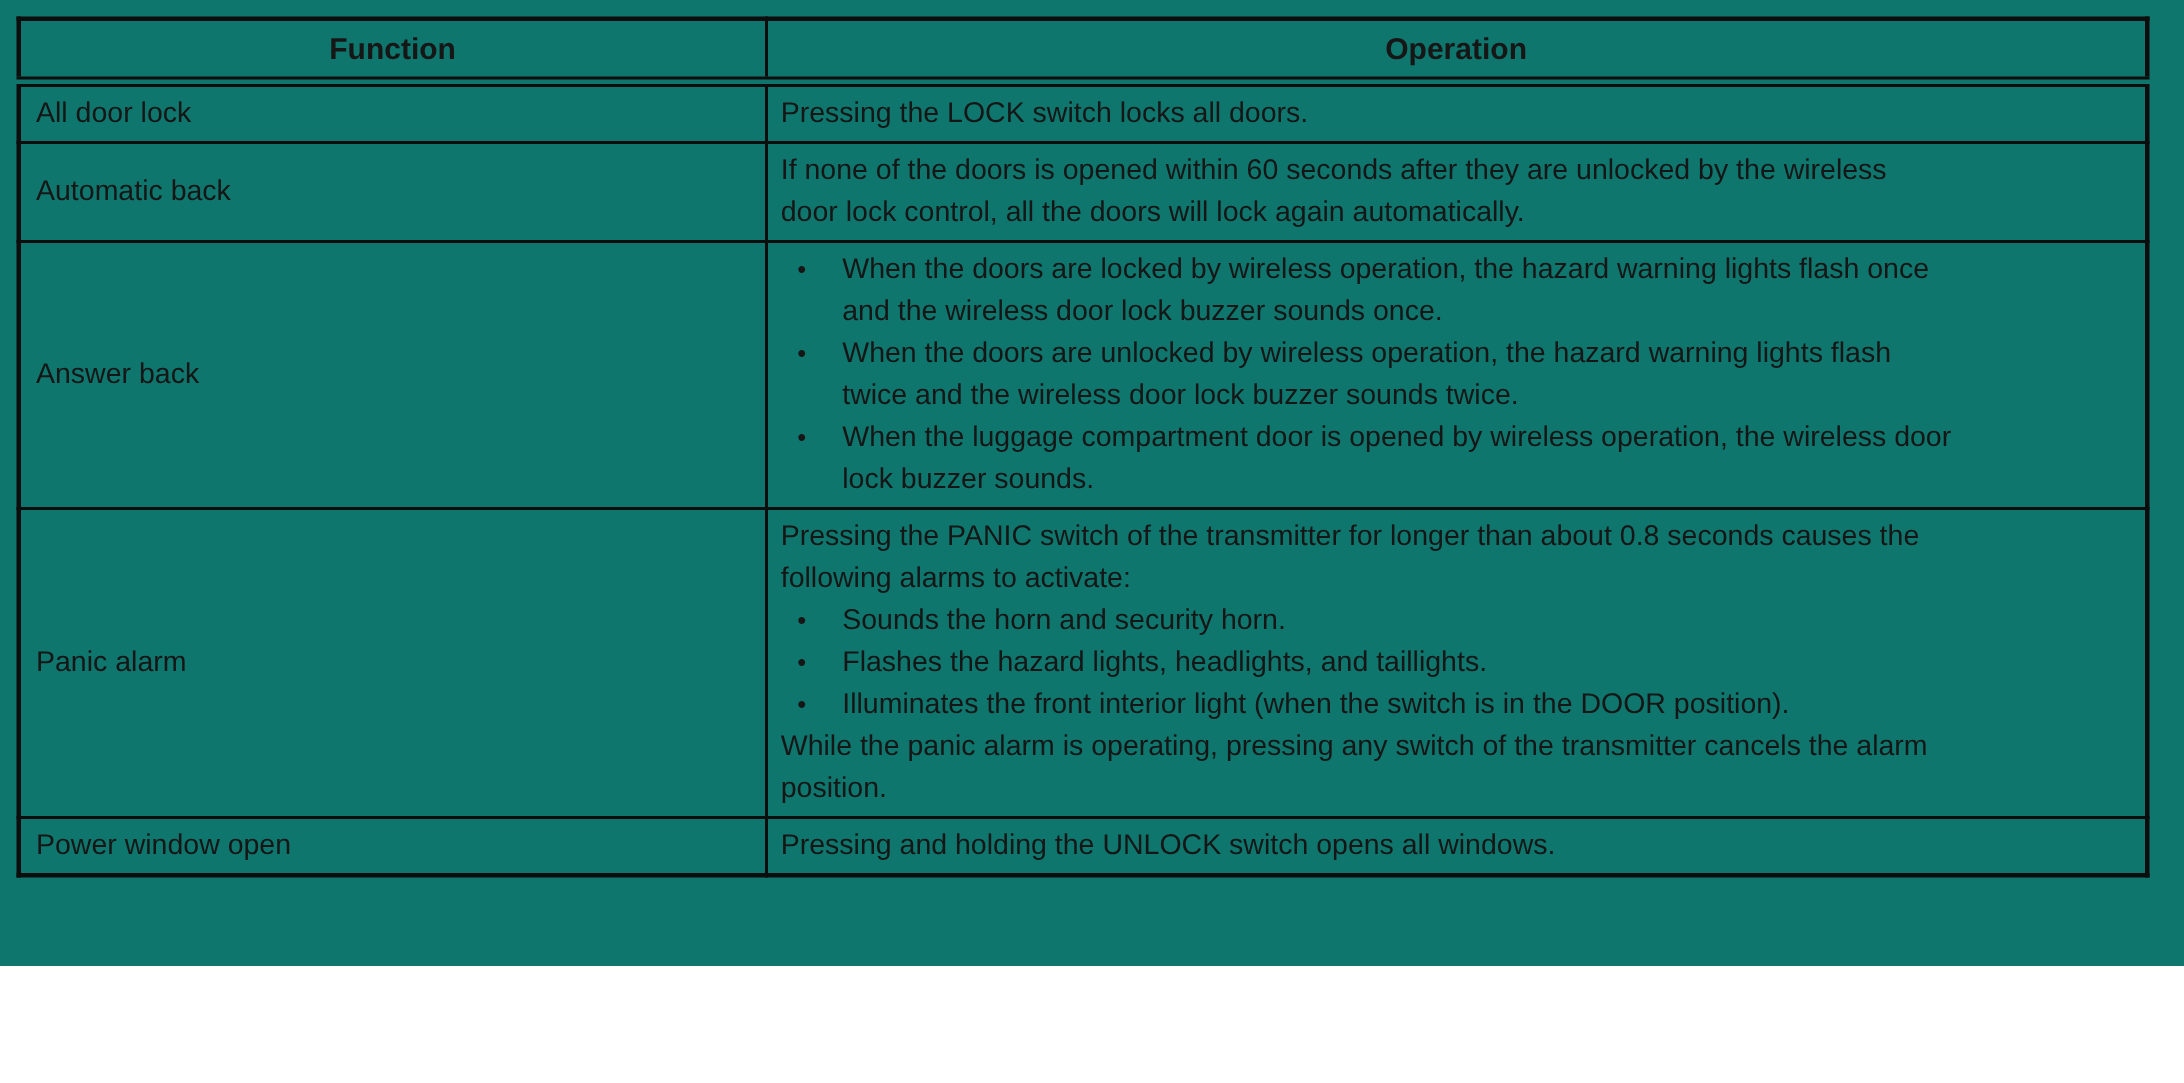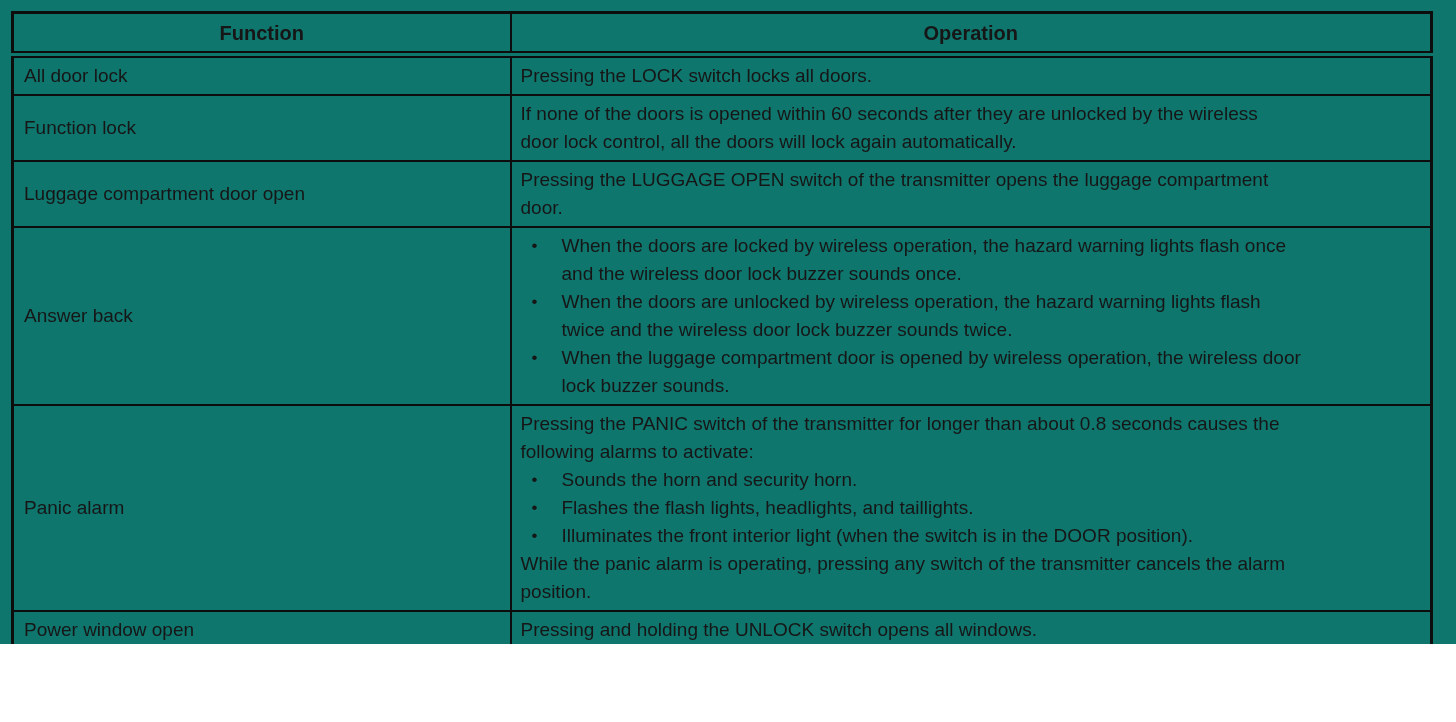--- a/index.html
+++ b/index.html
@@ -85,51 +85,44 @@
       </tr>
     </thead>
     <tbody>
         <tr>
           <td class="fn-cell">All door lock</td>
           <td class="op-cell">
             <div class="op-text">Pressing the LOCK switch locks all doors.</div>
           </td>
         </tr>
         <tr>
-          <td class="fn-cell">Function lock</td>
+          <td class="fn-cell">Automatic back</td>
           <td class="op-cell">
             <div class="op-text">If none of the doors is opened within 60 seconds after they are unlocked by the wireless
 door lock control, all the doors will lock again automatically.</div>
-          </td>
-        </tr>
-        <tr>
-          <td class="fn-cell">Luggage compartment door open</td>
-          <td class="op-cell">
-            <div class="op-text">Pressing the LUGGAGE OPEN switch of the transmitter opens the luggage compartment
-door.</div>
           </td>
         </tr>
         <tr>
           <td class="fn-cell">Answer back</td>
           <td class="op-cell">
             <div class="op-bullet">When the doors are locked by wireless operation, the hazard warning lights flash once
 and the wireless door lock buzzer sounds once.</div>
             <div class="op-bullet">When the doors are unlocked by wireless operation, the hazard warning lights flash
 twice and the wireless door lock buzzer sounds twice.</div>
             <div class="op-bullet">When the luggage compartment door is opened by wireless operation, the wireless door
 lock buzzer sounds.</div>
           </td>
         </tr>
         <tr>
           <td class="fn-cell">Panic alarm</td>
           <td class="op-cell">
             <div class="op-text">Pressing the PANIC switch of the transmitter for longer than about 0.8 seconds causes the
 following alarms to activate:</div>
             <div class="op-bullet">Sounds the horn and security horn.</div>
-            <div class="op-bullet">Flashes the flash lights, headlights, and taillights.</div>
+            <div class="op-bullet">Flashes the hazard lights, headlights, and taillights.</div>
             <div class="op-bullet">Illuminates the front interior light (when the switch is in the DOOR position).</div>
             <div class="op-text">While the panic alarm is operating, pressing any switch of the transmitter cancels the alarm
 position.</div>
           </td>
         </tr>
         <tr>
           <td class="fn-cell">Power window open</td>
           <td class="op-cell">
             <div class="op-text">Pressing and holding the UNLOCK switch opens all windows.</div>
           </td>

